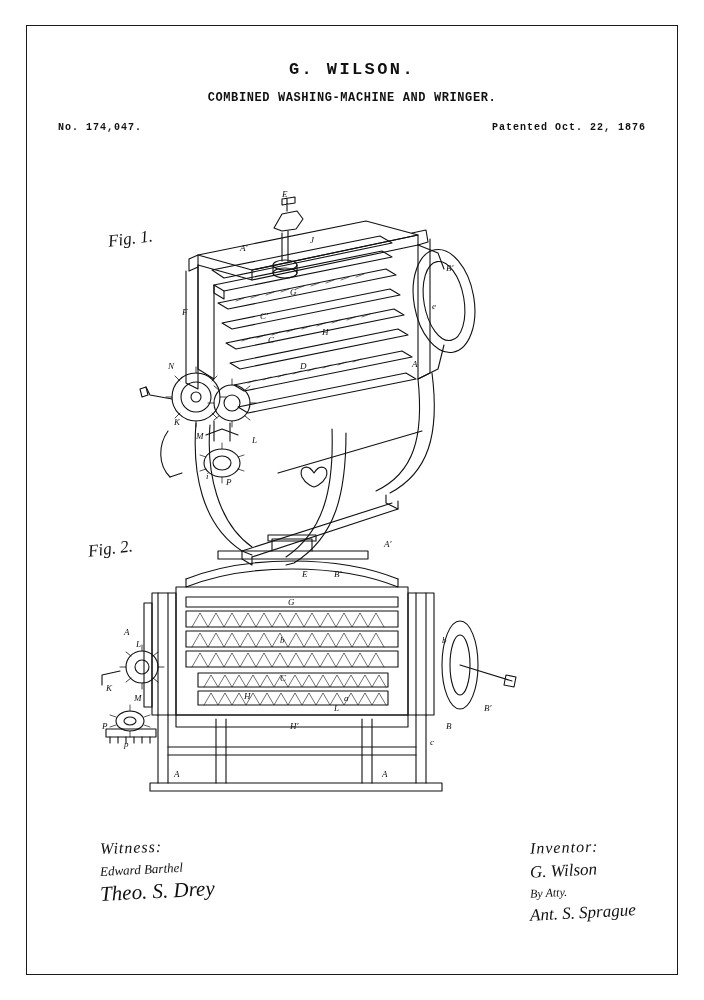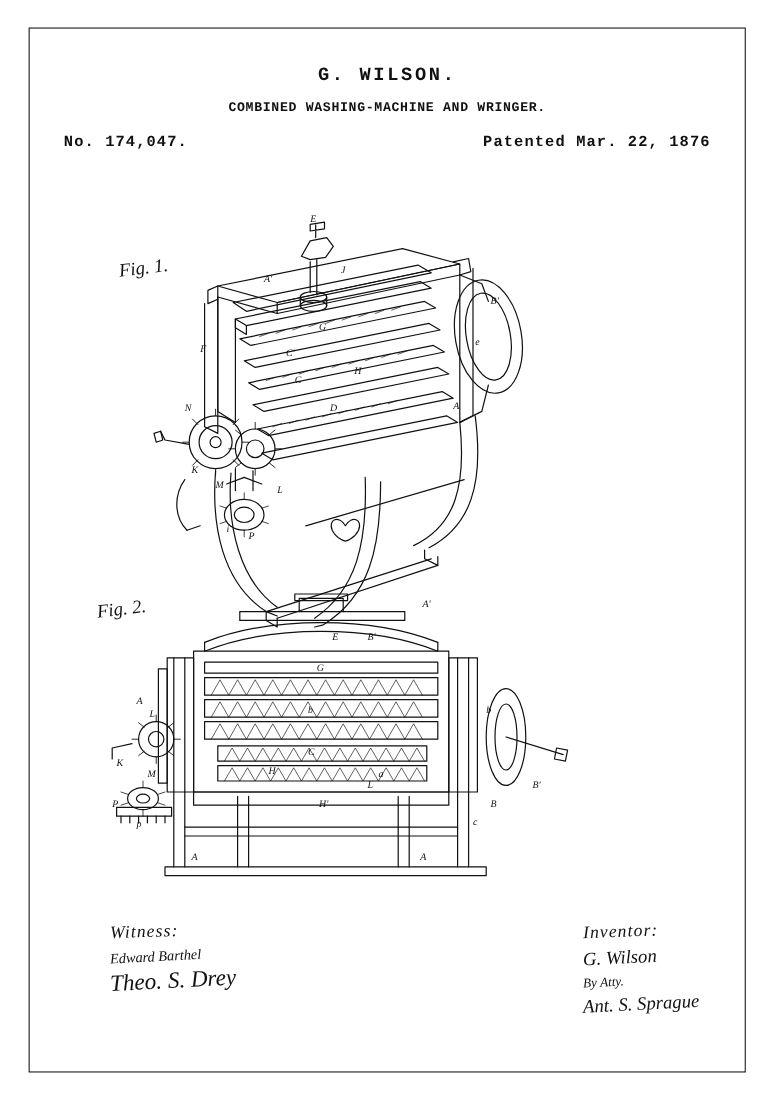--- a/index.html
+++ b/index.html
@@ -62,21 +62,21 @@
     letter-spacing: 0.6px;
     margin-top: 12px;
   }
   .meta {
     display: flex;
     justify-content: space-between;
     align-items: baseline;
     margin-top: 17px;
     padding: 0 12px;
     font-family: "Liberation Mono", monospace;
-    font-size: 14px;
+    font-size: 10px;
     font-weight: bold;
     letter-spacing: 1px;
     color: #111;
   }
   .figures {
     position: relative;
     margin-top: 10px;
     height: 700px;
   }
   .fig-label {
@@ -131,21 +131,21 @@
 
     <div class="doc">
 
       <div class="head">
         <div class="inventor-name">G. WILSON.</div>
         <div class="title">COMBINED WASHING-MACHINE AND WRINGER.</div>
       </div>
 
       <div class="meta">
         <div>No. 174,047.</div>
-        <div>Patented Mar. 22, 1876</div>
+        <div>Patented Oct. 22, 1876</div>
       </div>
 
       <div class="figures">
 
         <div class="fig-label" id="fig1-label">Fig. 1.</div>
         <div class="fig-label" id="fig2-label">Fig. 2.</div>
 
         <svg class="fig-svg" width="610" height="420" viewBox="0 0 610 420" style="top:30px;left:0;">
           <g fill="none" stroke="#111" stroke-width="1.1" stroke-linejoin="round" stroke-linecap="round">
 

